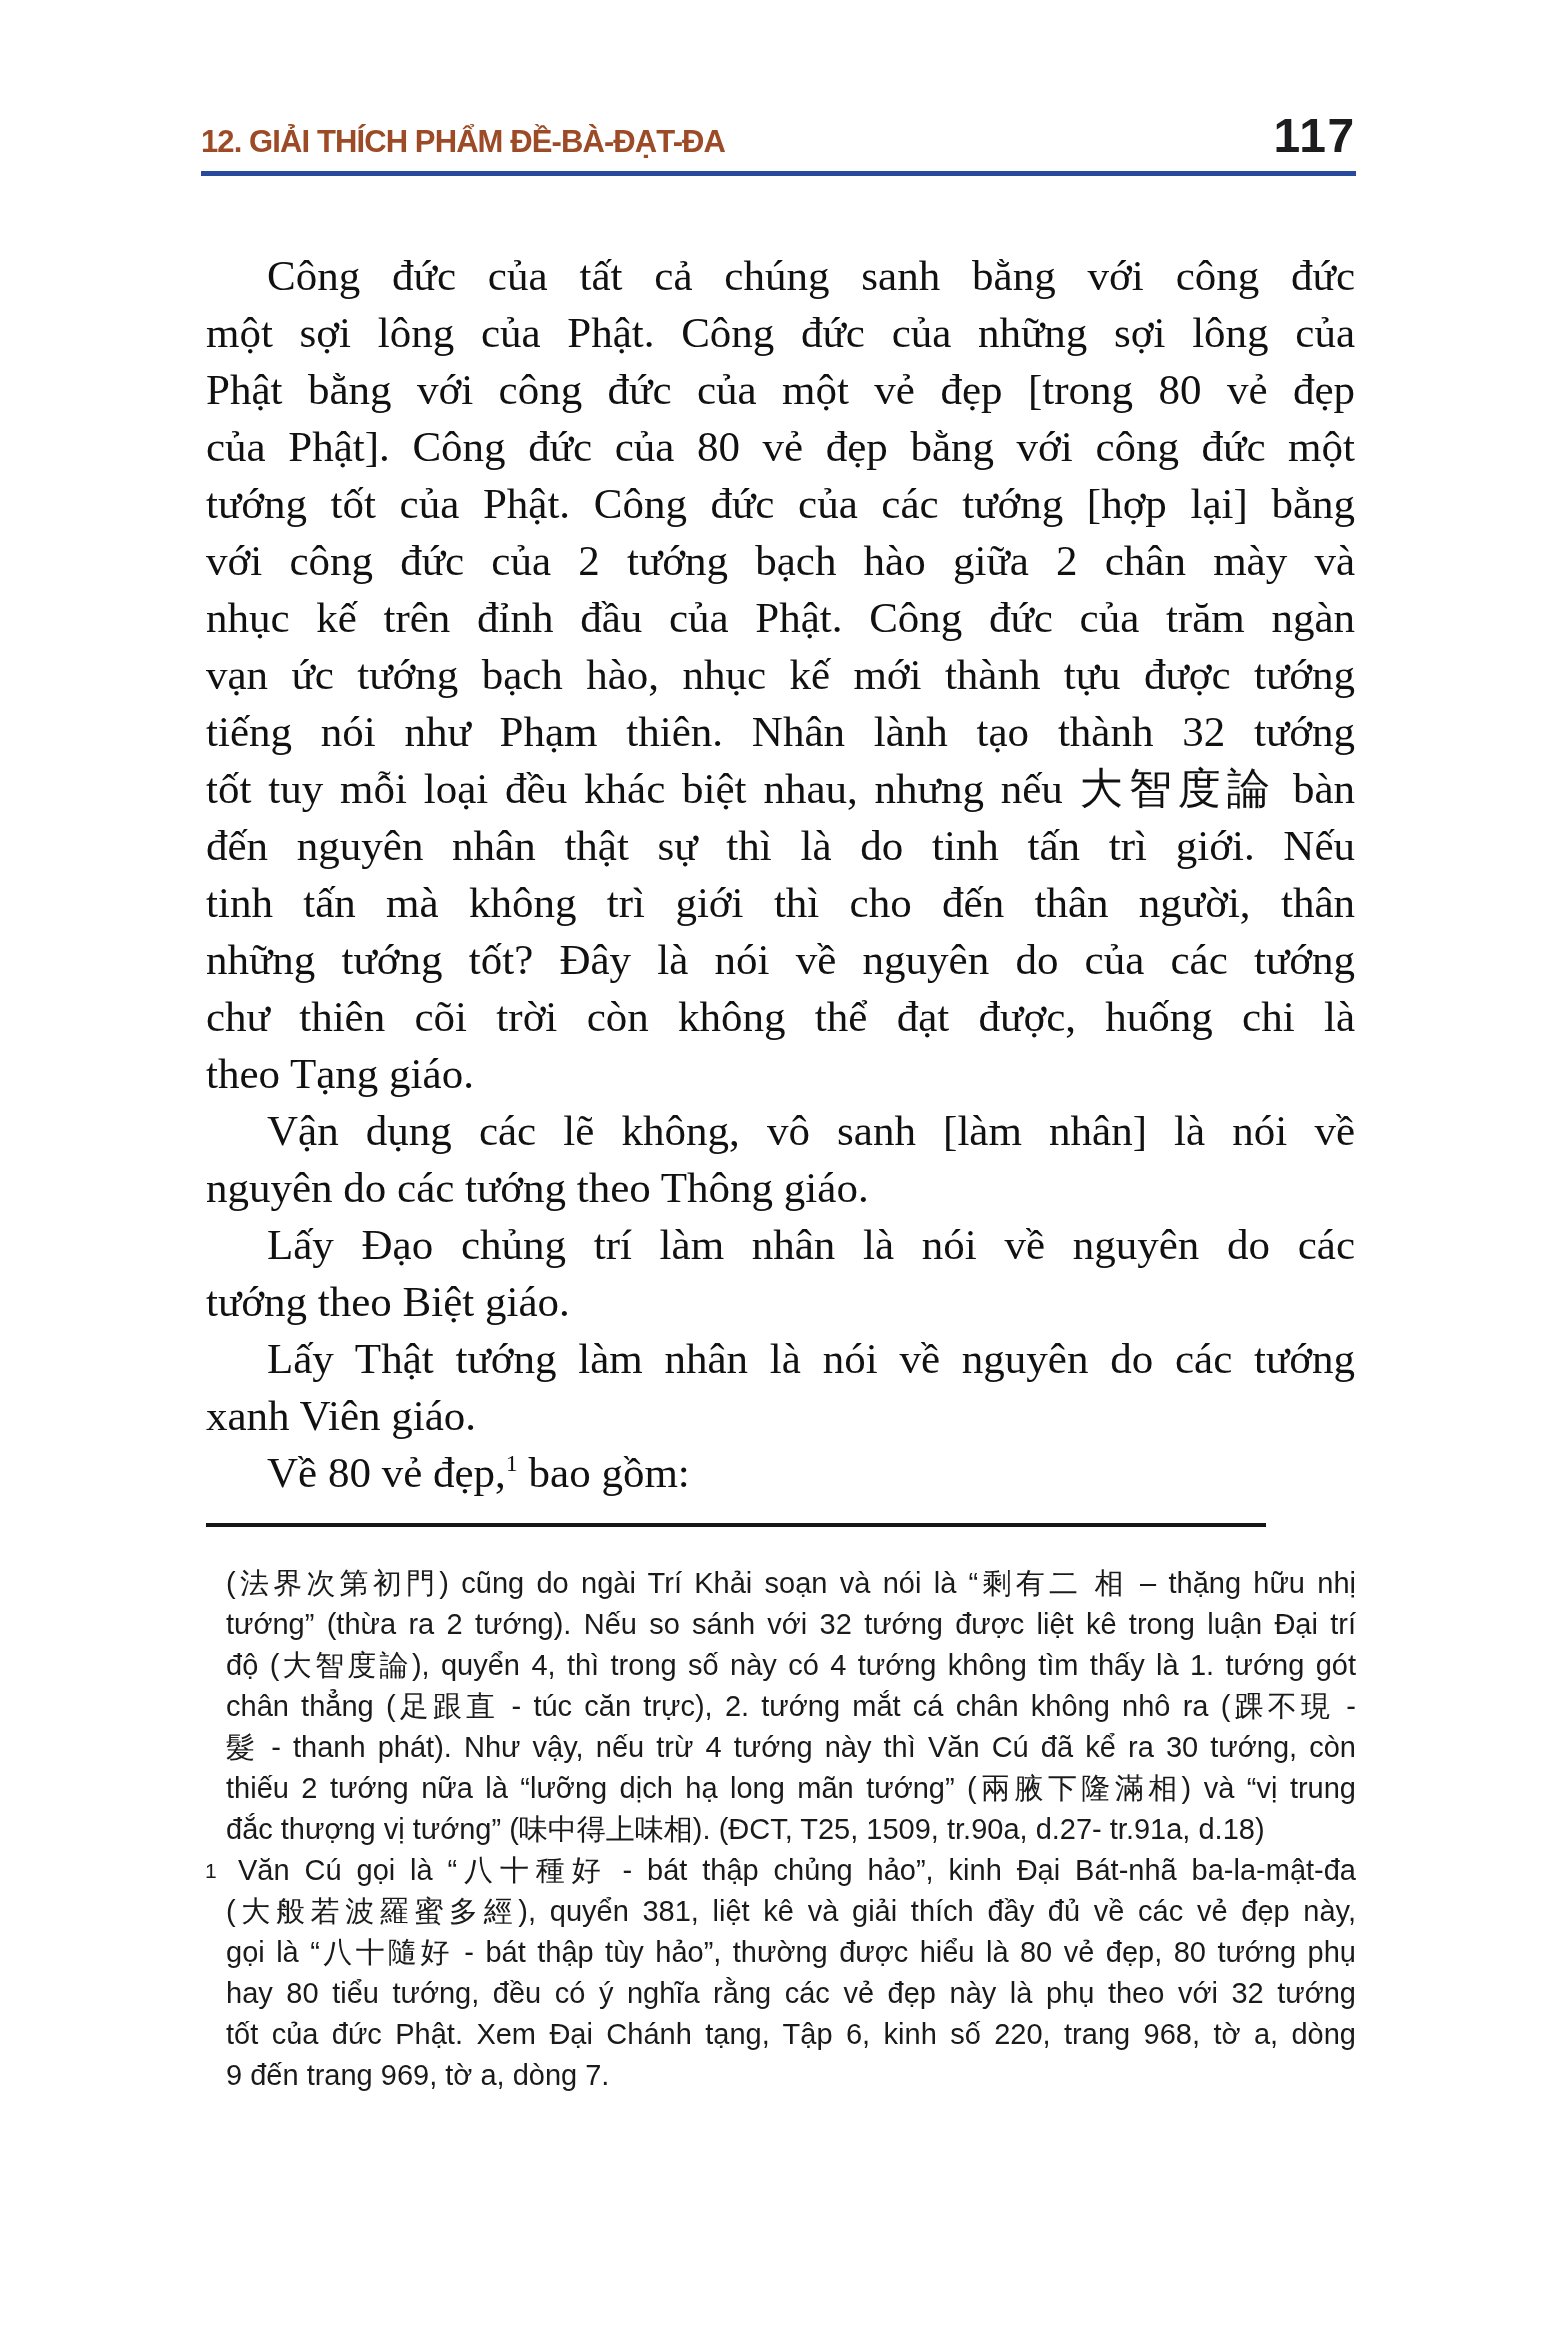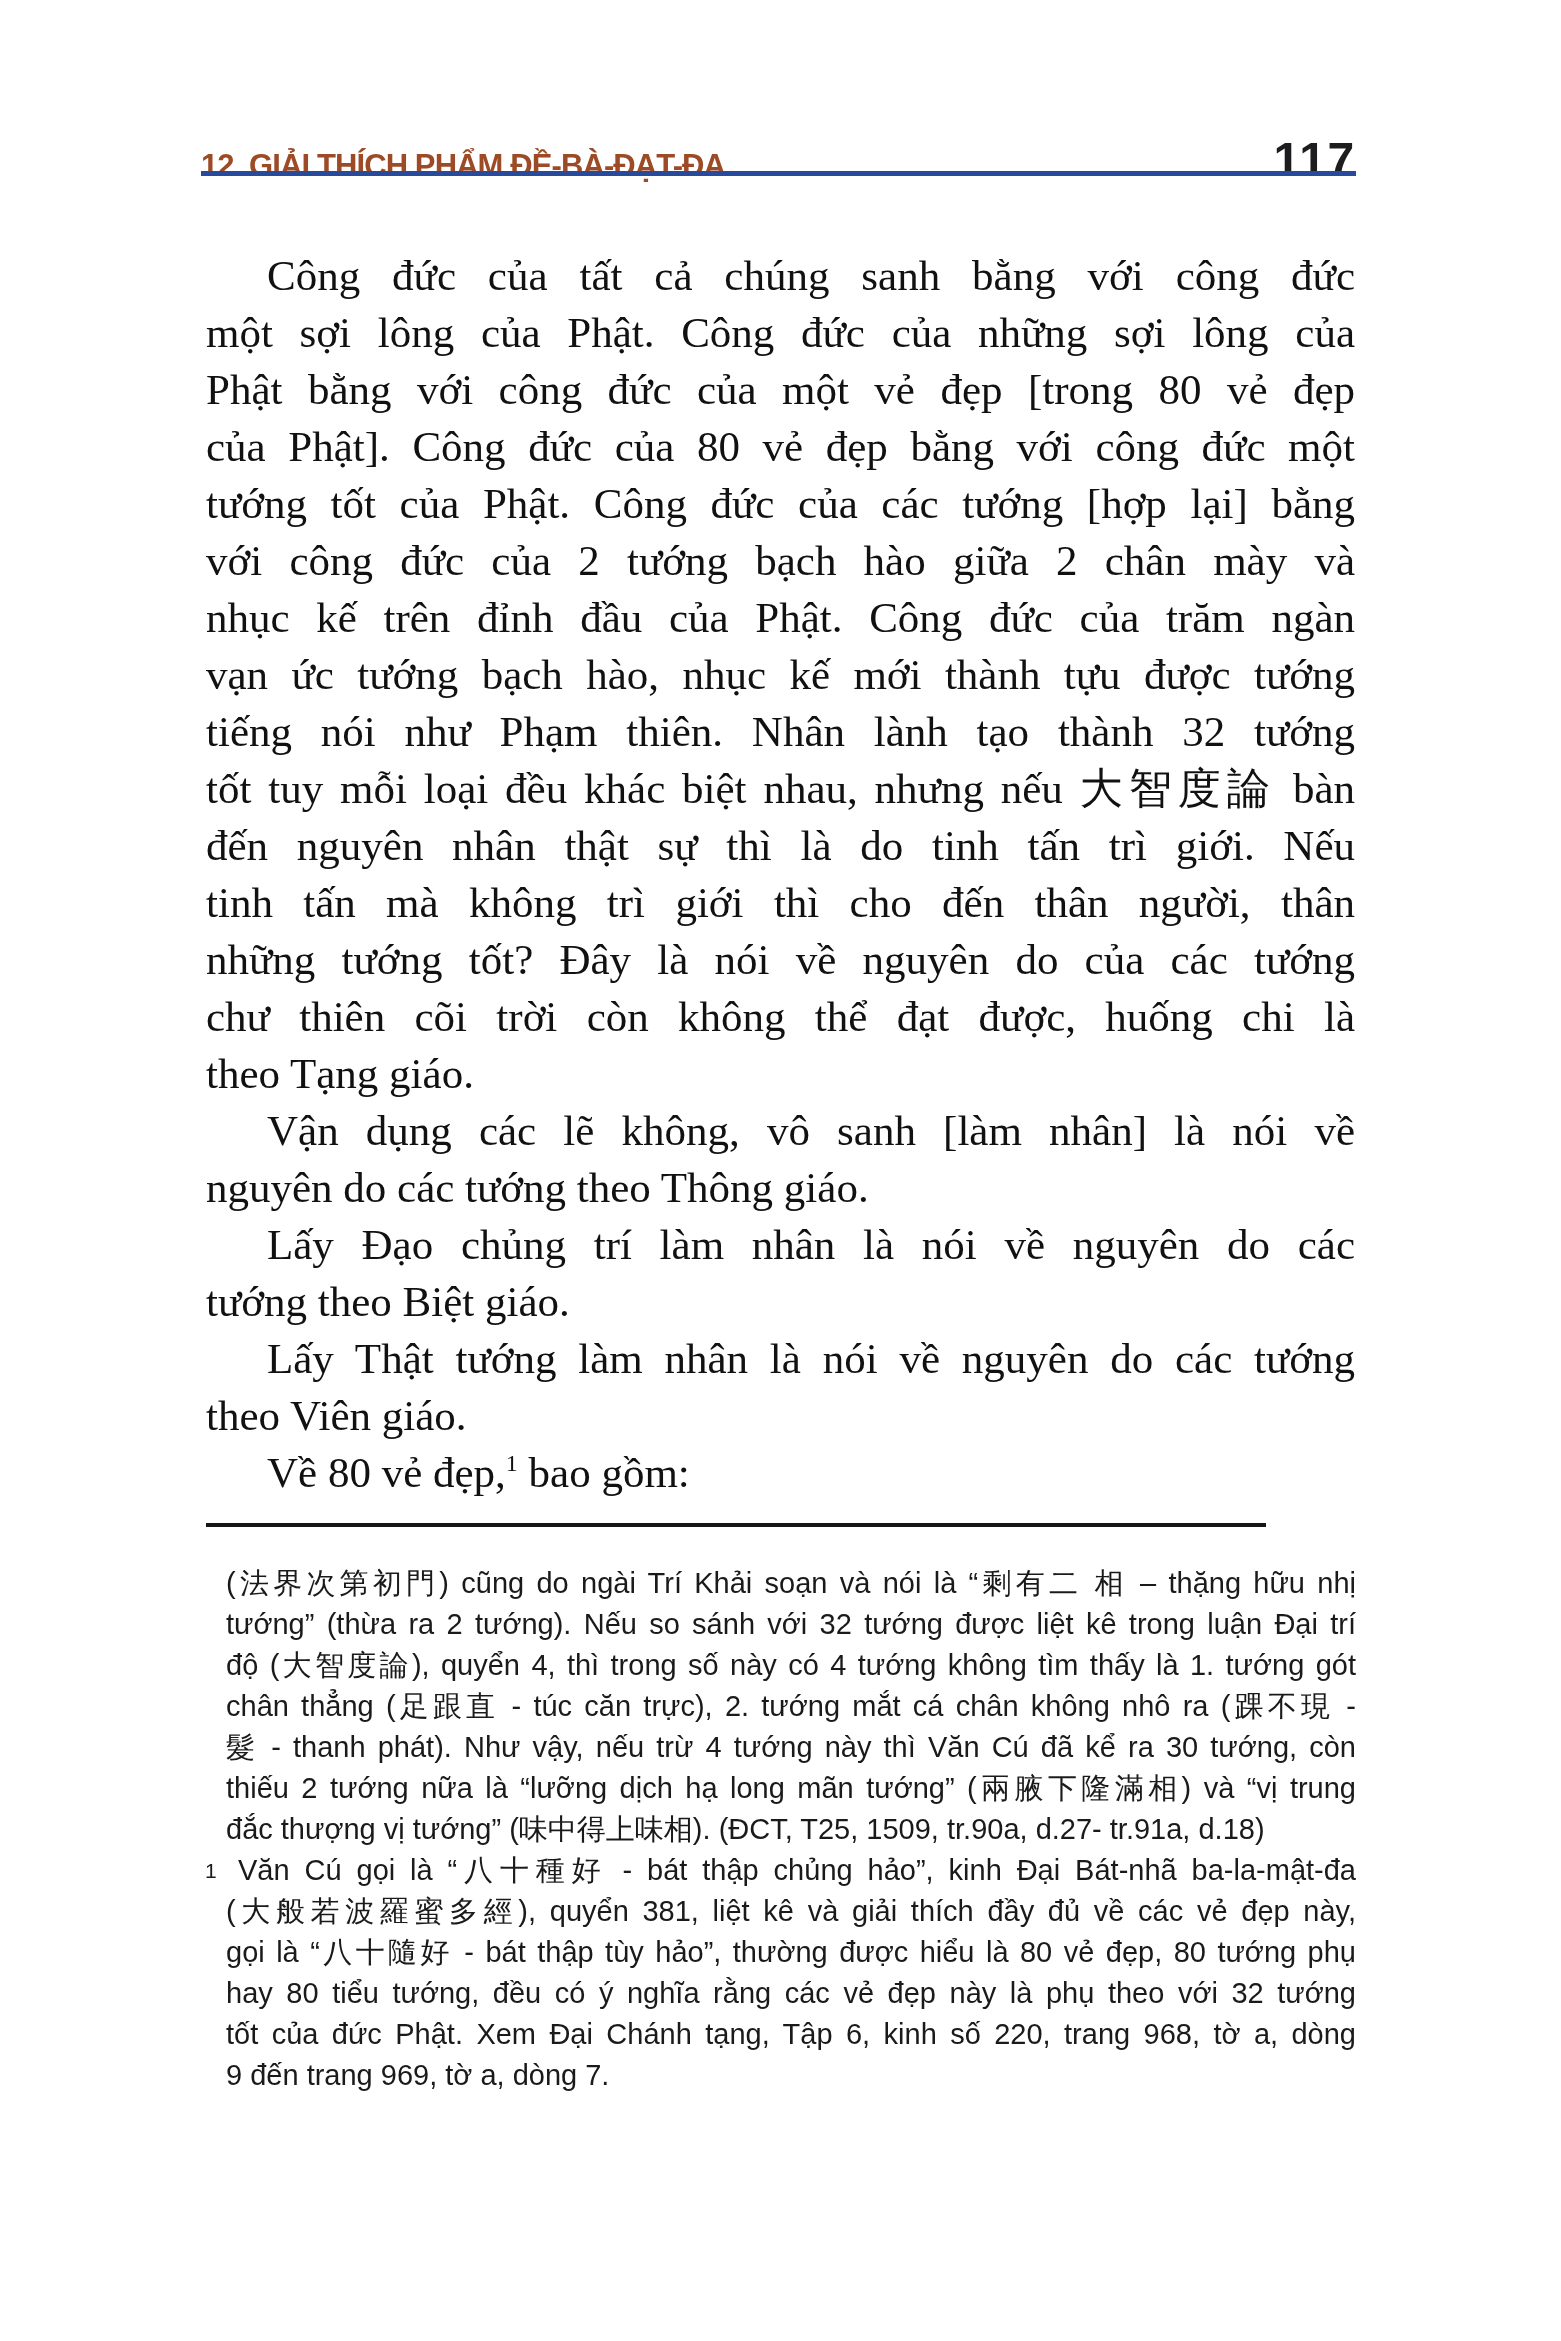--- a/index.html
+++ b/index.html
@@ -4,21 +4,21 @@
 <style>
   html,body{margin:0;padding:0;}
   body{
     width:1561px;height:2342px;position:relative;
     background:#ffffff;color:#141414;
     font-family:"Liberation Serif", serif;
     overflow:hidden;
   }
   
   .header{
-    position:absolute;left:201px;top:132px;width:1155px;
+    position:absolute;left:201px;top:108px;width:1155px;
     display:flex;justify-content:space-between;align-items:baseline;
   }
   .chapter-title{
     font-family:"Liberation Sans", sans-serif;
     font-weight:700;font-size:31px;letter-spacing:-0.9px;
     white-space:nowrap;
   }
   .folio{
     font-family:"Liberation Sans", sans-serif;
     font-weight:700;font-size:48px;letter-spacing:1.7px;
@@ -88,21 +88,21 @@
   <div class="para">
       <div class="jline indent">Vận dụng các lẽ không, vô sanh [làm nhân] là nói về</div>
       <div class="jline last">nguyên do các tướng theo Thông giáo.</div>
     </div>
   <div class="para">
       <div class="jline indent">Lấy Đạo chủng trí làm nhân là nói về nguyên do các</div>
       <div class="jline last">tướng theo Biệt giáo.</div>
     </div>
   <div class="para">
       <div class="jline indent">Lấy Thật tướng làm nhân là nói về nguyên do các tướng</div>
-      <div class="jline last">theo Viên giáo.</div>
+      <div class="jline last">xanh Viên giáo.</div>
     </div>
   <div class="final-line">
     <span>Về 80 vẻ đẹp,</span><sup>1</sup><span> bao gồm:</span>
   </div>
 </div>
 
 <div class="footnote-rule" style="background: rgb(22, 22, 22);"></div>
 
 <div class="footnotes">
   <div class="fn-cont">

